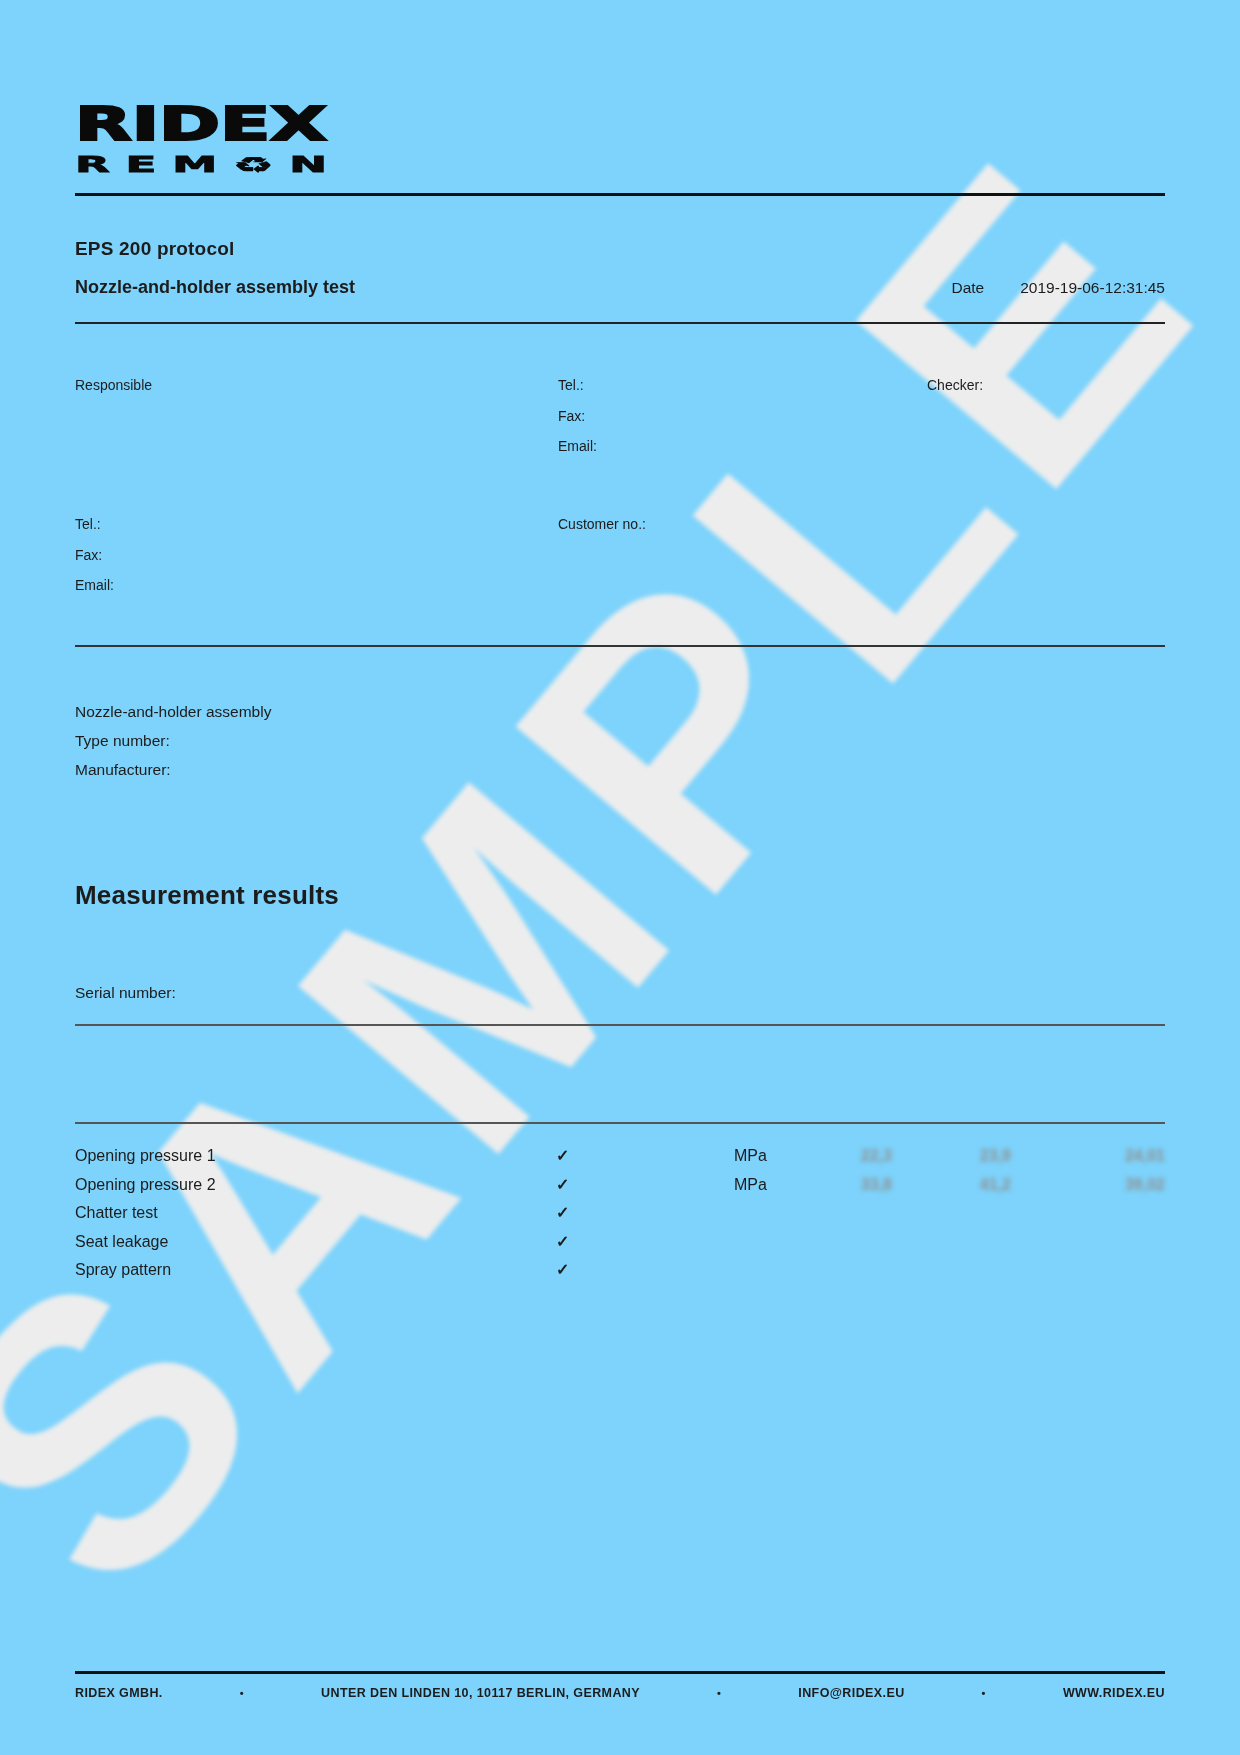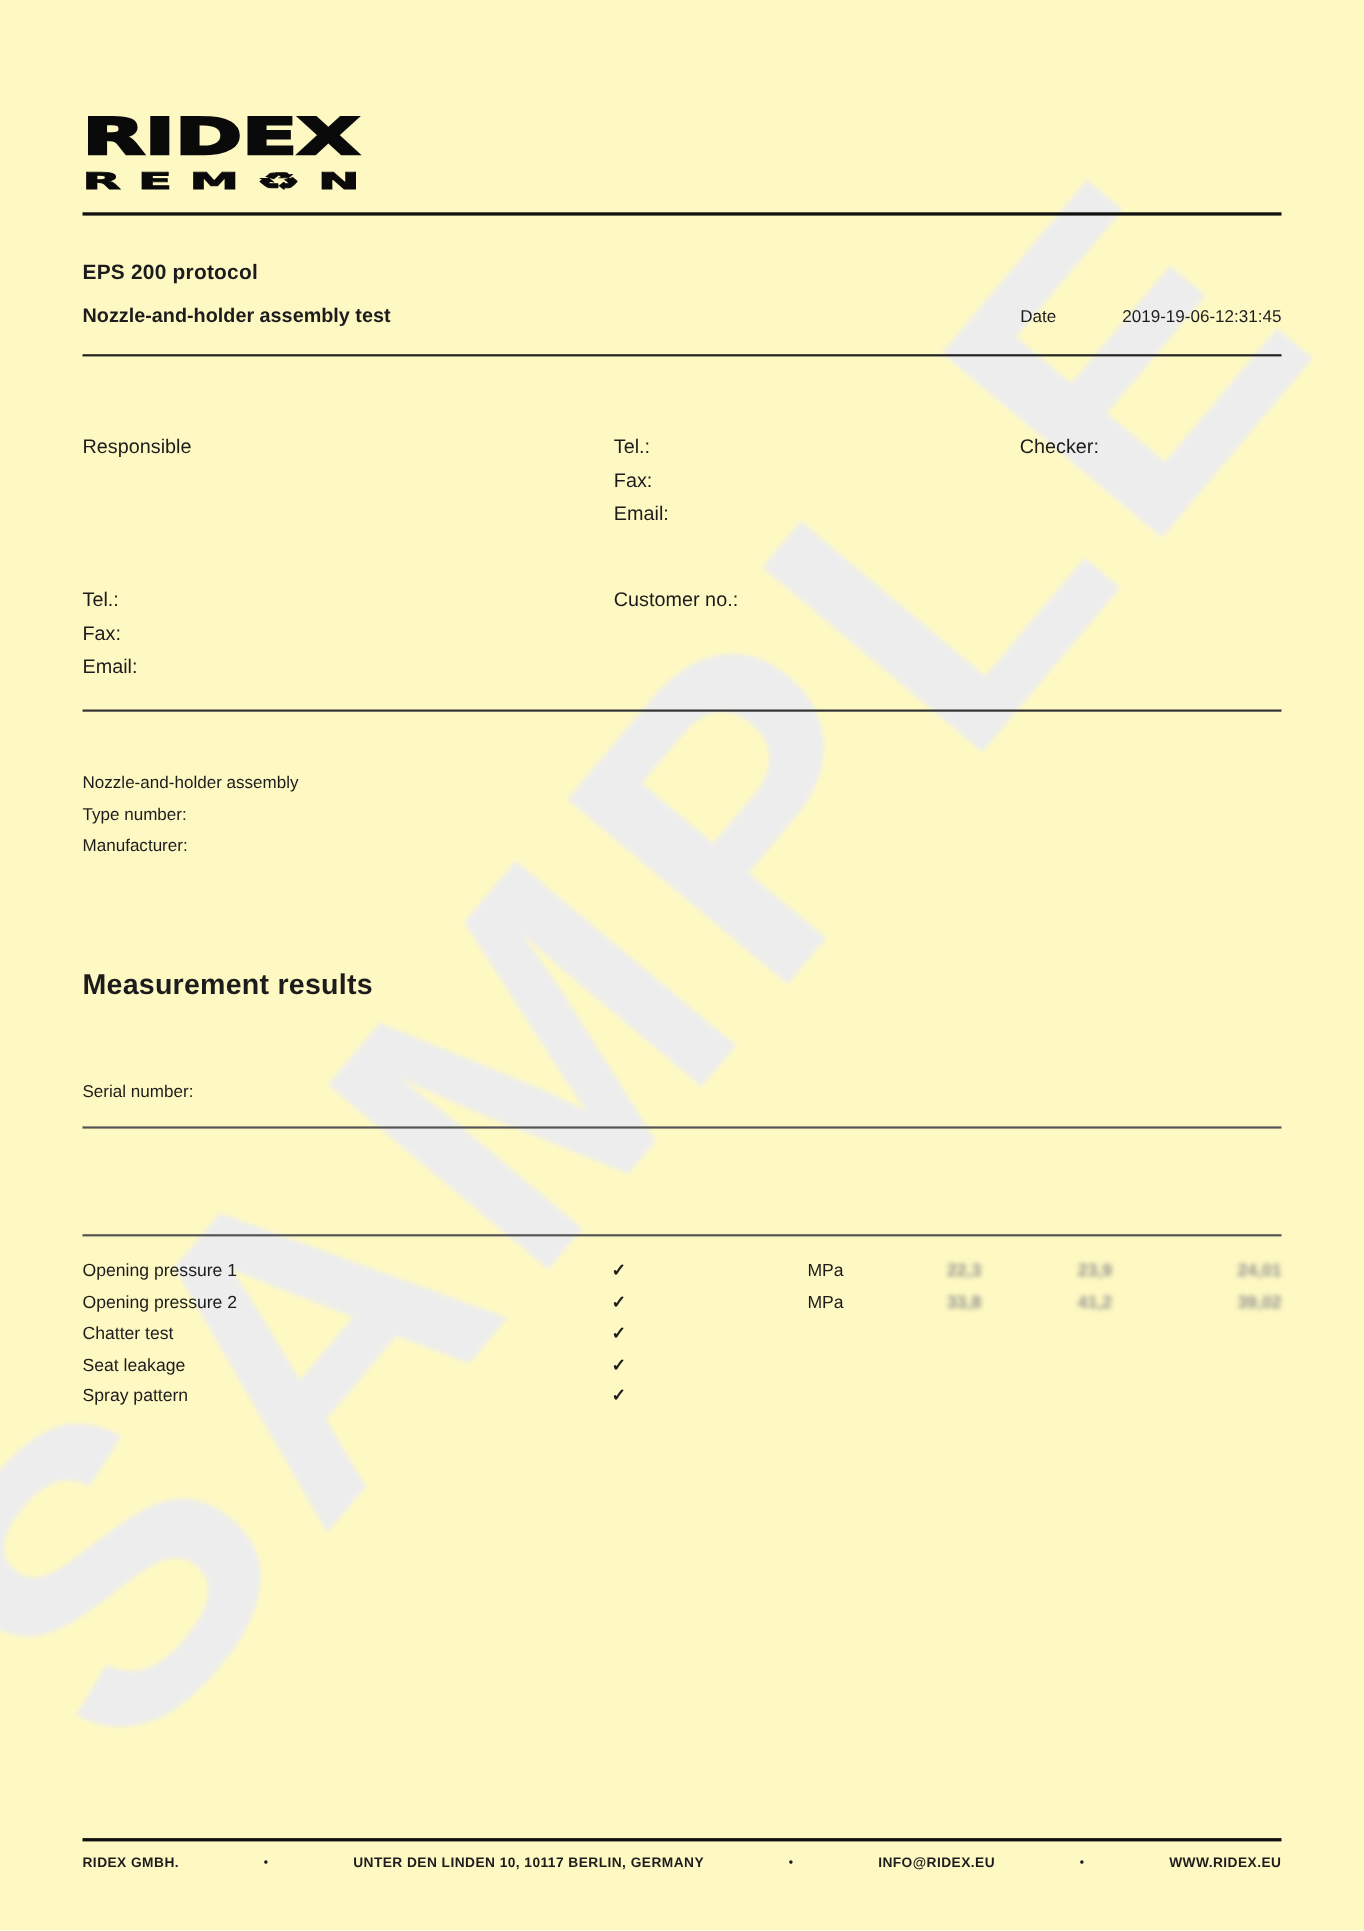--- a/index.html
+++ b/index.html
@@ -1,19 +1,19 @@
 <!DOCTYPE html>
 <html><head>
 <meta charset="utf-8">
 <style>
   html,body { margin:0; padding:0; background:#ffffff; }
   .page {
     position:relative;
     width:1240px; height:1755px;
-    background:#fef9c3;
+    background:#7dd3fc;
     overflow:hidden;
     font-family:"Liberation Sans", sans-serif;
     color:#1c1c1c;
   }
   
   .watermark {
     position:absolute;
     left:565px; top:870px;
     transform:translate(-50%,-50%) rotate(-50deg);
     font-size:380px;
@@ -47,27 +47,27 @@
 
   h1.title {
     position:absolute; left:0; top:238px; margin:0;
     font-size:19px; font-weight:bold; letter-spacing:0.2px;
   }
   .sub-row {
     position:absolute; left:0; top:277px; width:1090px;
     display:flex; justify-content:space-between; align-items:baseline;
   }
   .subtitle { font-size:18px; font-weight:bold; }
-  .date-wrap { font-size:15.5px; display:flex; gap:60px; }
+  .date-wrap { font-size:15.5px; display:flex; gap:36px; }
 
   
   .contact {
     position:absolute; left:0; width:1090px;
     display:grid; grid-template-columns:483px 369px 238px;
-    font-size:18px; line-height:30.5px;margin-top:21px;
+    font-size:14px; line-height:30.5px;
   }
   .contact-a { top:370px; }
   .contact-b { top:509px; }
 
   
   .assembly { top:697px; font-size:15.5px; line-height:29px; }
 
   h2.m-title {
     position:absolute; left:0; top:880px; margin:0;
     font-size:26px; font-weight:bold; letter-spacing:0.2px;

